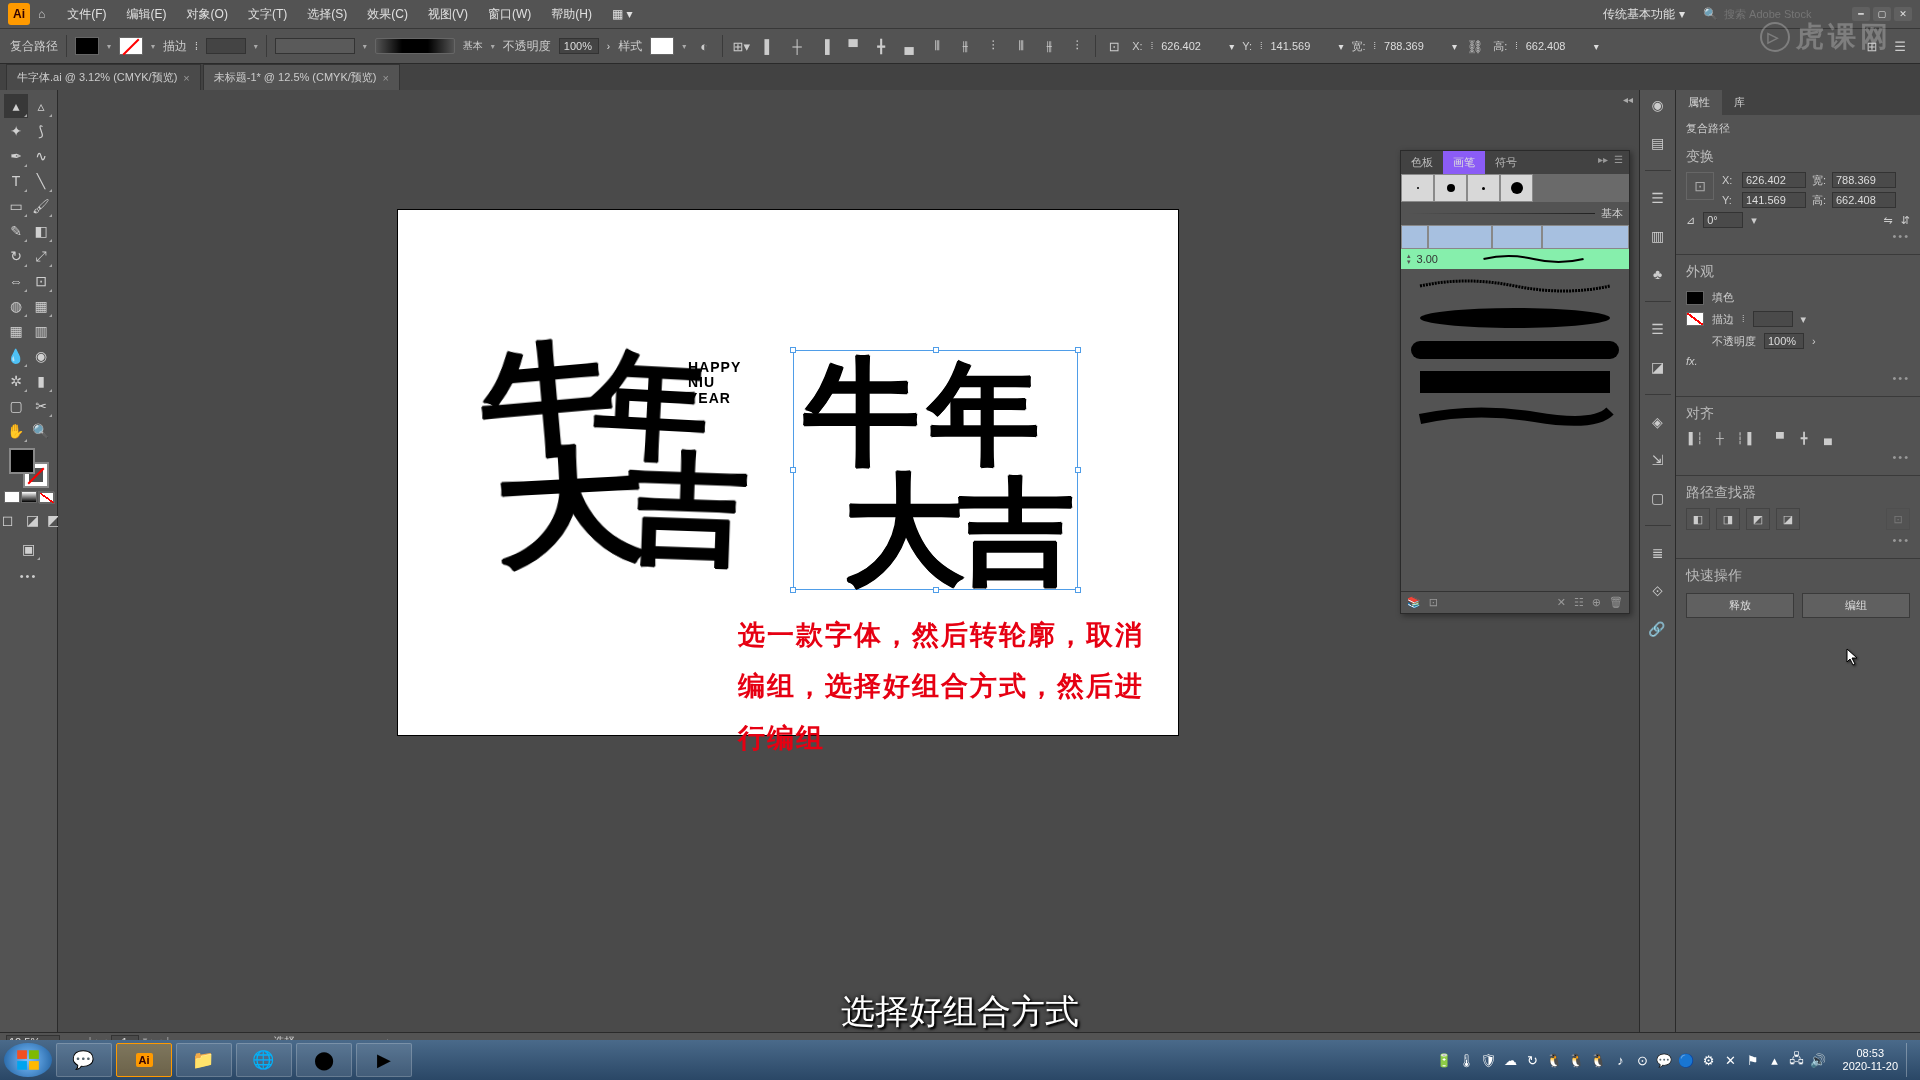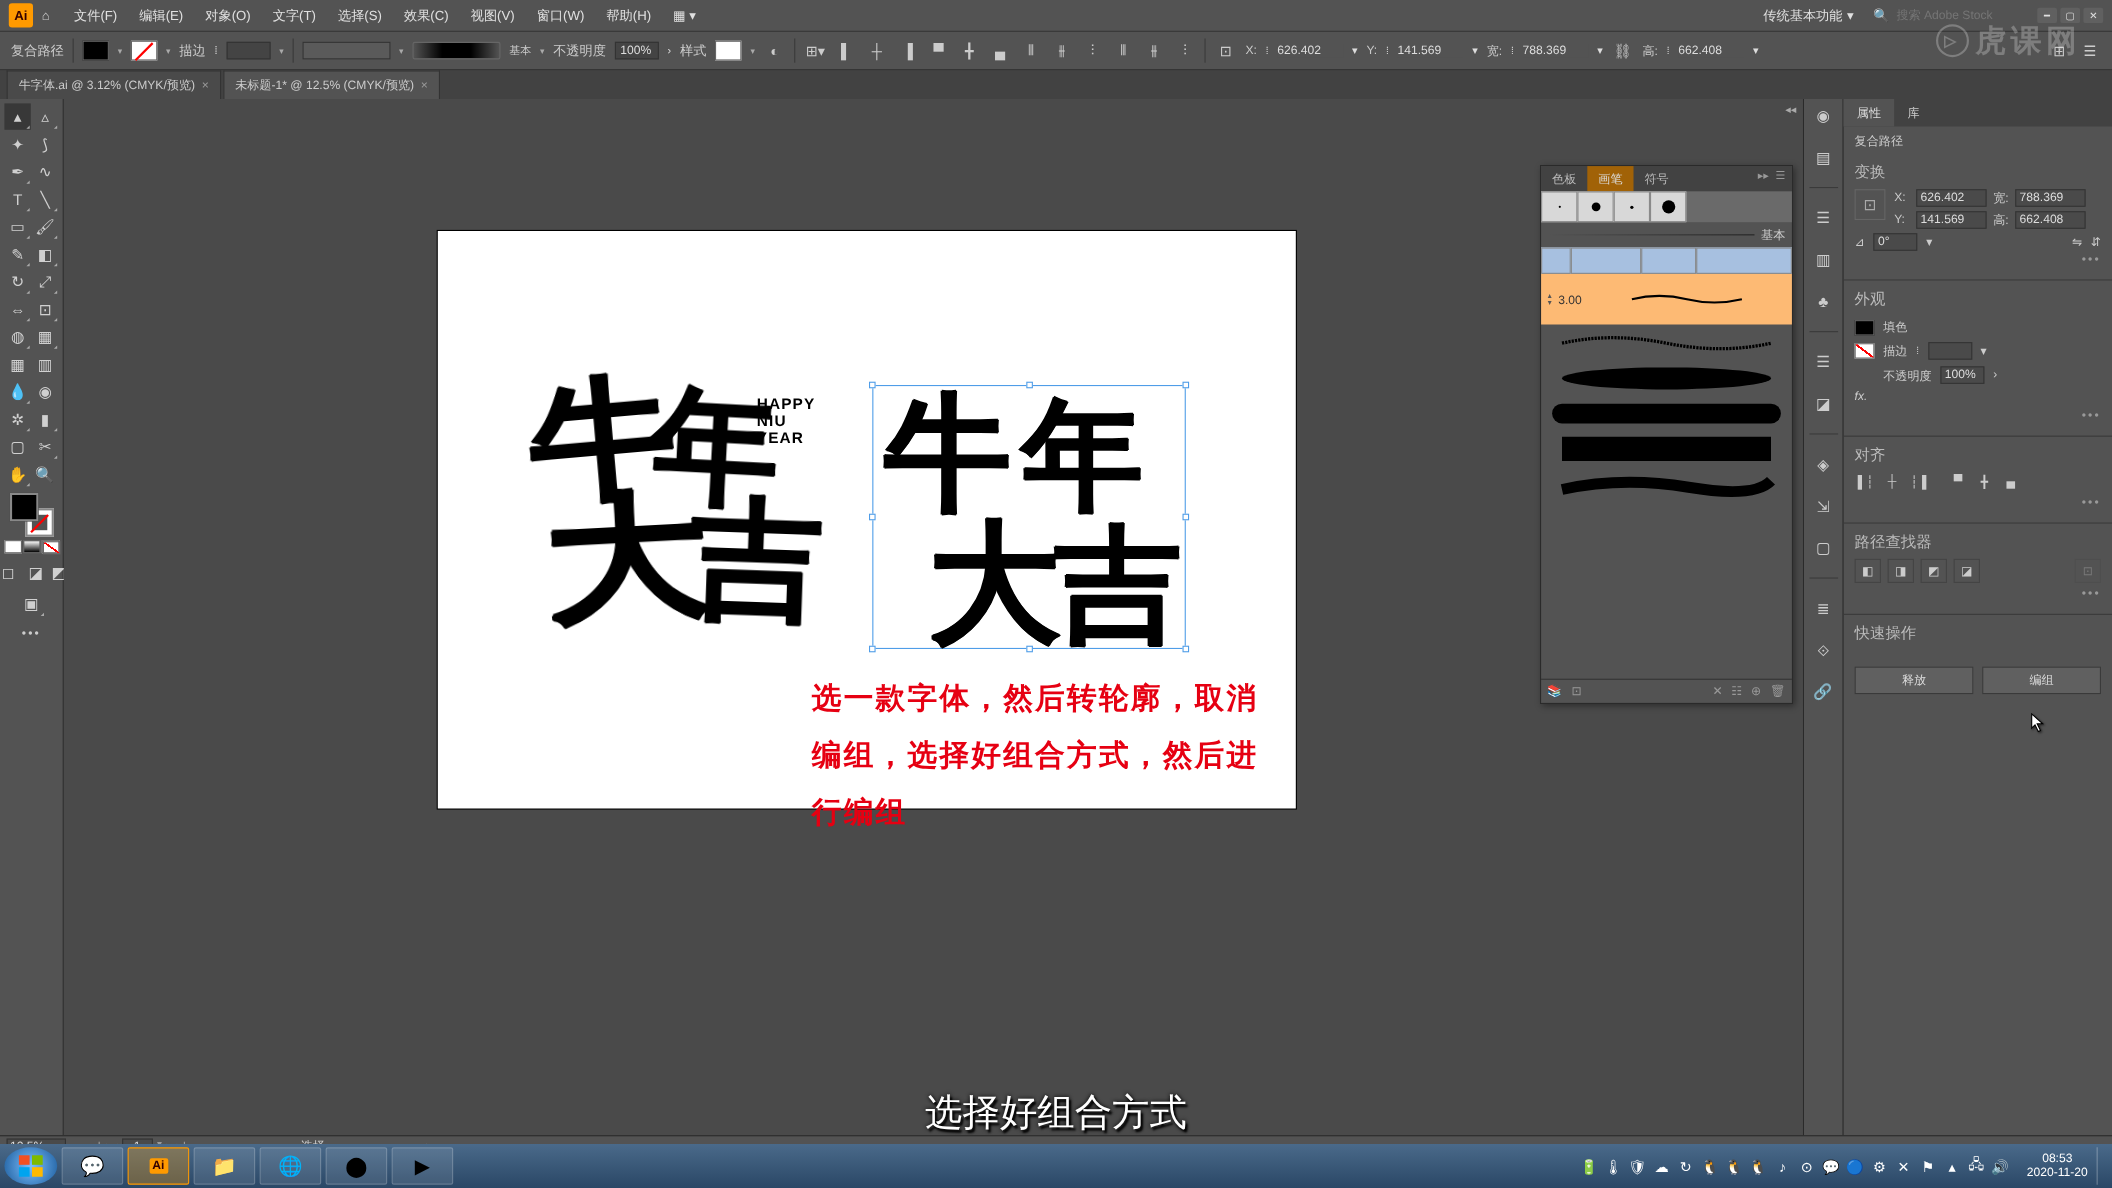--- a/index.html
+++ b/index.html
@@ -75,30 +75,30 @@
 .selection .cc4 { left: 165px; top: 105px; font-size: 115px; }
 
 .red-text { position: absolute; left: 340px; top: 400px; color: #e60012; font-size: 27px; font-weight: bold; line-height: 1.9; letter-spacing: 2px; width: 420px; }
 
 .subtitle { position: absolute; left: 50%; transform: translateX(-50%); bottom: 45px; color: #fff; font-size: 34px; text-shadow: 0 0 4px #000, 2px 2px 2px #000; font-weight: 500;}
 
 
 .float-panel { position: absolute; left: 1400px; top: 48px; width: 230px; background: #535353; border: 1px solid #2a2a2a; box-shadow: 2px 2px 6px rgba(0,0,0,0.4); }
 .float-panel .tabs { display: flex; background: #424242; font-size: 11px; justify-content: center; }
 .float-panel .ptab { padding: 4px 10px; color: #bbb; }
-.float-panel .ptab.active { background: #a16207; color: #ddd; }
+.float-panel .ptab.active { background: #8b5cf6; color: #ddd; }
 .float-panel .tab-icons { margin-left:auto; padding: 3px 6px; display:flex; gap:6px; color:#999; font-size:10px;}
 .float-panel .brush-dots { display: flex; background: #6a6a6a; }
 .float-panel .brush-dot { width: 33px; height: 28px; display:flex; align-items:center; justify-content:center; border: 1px solid #8a8a8a; background: #d8d8d8; }
 .float-panel .brush-dot .dot { border-radius: 50%; background: #000; }
 .float-panel .basic-row { display:flex; align-items:center; padding:4px 6px; font-size:11px; color:#ccc; justify-content:flex-end; gap:6px;}
 .float-panel .basic-line { flex:1; height:1px; background:linear-gradient(to right, transparent, #222);}
 .float-panel .selected-brush { display:flex; background: #a7c0e0;}
 .float-panel .selected-brush .seg { height: 24px; background:#a7c0e0; border:1px solid #888;}
-.float-panel .weight-row { display:flex; align-items:flex-end; padding: 16px 6px; gap:6px; font-size:11px; background: #fdba74; color:#333;}
+.float-panel .weight-row { display:flex; align-items:center; padding: 3px 6px; gap:6px; font-size:11px; background: #86efac; color:#333;}
 .float-panel .weight-row .arrows { display:flex; flex-direction:column; line-height:6px; font-size:7px; color:#555;}
 .float-panel .weight-row .curve { flex:1; height: 14px; }
 .float-panel .weight-row .curve svg { width:100%; height:100%;}
 .float-panel .stroke-sample { height: 30px; margin: 2px 6px; background-repeat: no-repeat; background-size: 100% 100%; }
 .float-panel .spacer-area { height: 160px; }
 .float-panel .footer { display:flex; gap:8px; padding: 4px 6px; border-top:1px solid #333; color:#999; font-size:11px; align-items:center;}
 .float-panel .footer .sp { flex:1;}
 
 
 .dock-strip { width: 36px; background: #535353; border-left:1px solid #2a2a2a; display:flex; flex-direction:column; align-items:center; padding-top: 4px; gap: 16px; }
@@ -122,21 +122,21 @@
 .props .appear-row .sw { width: 18px; height:14px; border:1px solid #666;}
 .props .appear-row .sw.black { background:#000;}
 .props .appear-row .sw.none { background:#fff; position:relative;}
 .props .appear-row .sw.none::after { content:""; position:absolute; inset:0; background:linear-gradient(to top right, transparent 45%, red 45%, red 55%, transparent 55%);}
 .props .appear-row select, .props .appear-row input { background:#4a4a4a; border:1px solid #333; color:#ddd; font-size:11px; padding:1px 3px;}
 .props .align-row { display:flex; gap:4px; margin: 4px 0;}
 .props .align-btn { width:20px; height:18px; display:flex; align-items:center; justify-content:center; color:#ccc; border-radius:2px;}
 .props .pf-row { display:flex; gap:6px; margin: 4px 0;}
 .props .pf-btn { width:24px; height:22px; display:flex; align-items:center; justify-content:center; border:1px solid #444; color:#ccc;}
 .props .pf-btn.disabled { opacity:0.3;}
-.props .quick-btns { display:flex; gap: 8px; margin-top: 21px;}
+.props .quick-btns { display:flex; gap: 8px; margin-top: 8px;}
 .props .quick-btn { flex:1; background:#606060; border:1px solid #3a3a3a; padding: 4px 0; text-align:center; color:#ddd;}
 
 
 .statusbar { position:absolute; left:0; right:0; bottom:30px; height: 18px; background:#535353; border-top:1px solid #2a2a2a; display:flex; align-items:center; font-size:11px; color:#ccc; padding: 0 6px; gap: 12px;}
 .statusbar .zoom-sel { background:#4a4a4a; border:1px solid #333; color:#ddd; font-size:11px; padding:0 2px;}
 .statusbar .nav-arrows { display:flex; gap:4px; color:#999;}
 
 
 .taskbar { position:absolute; left:0; right:0; bottom:0; height: 40px; background: linear-gradient(to bottom, #4a6a8a, #2a4766); display:flex; align-items:center; padding: 0 4px; }
 .taskbar .start { width: 48px; height: 34px; background: radial-gradient(circle,#7cc0ff,#1a5a9a); border-radius: 50%; display:flex; align-items:center; justify-content:center; }

